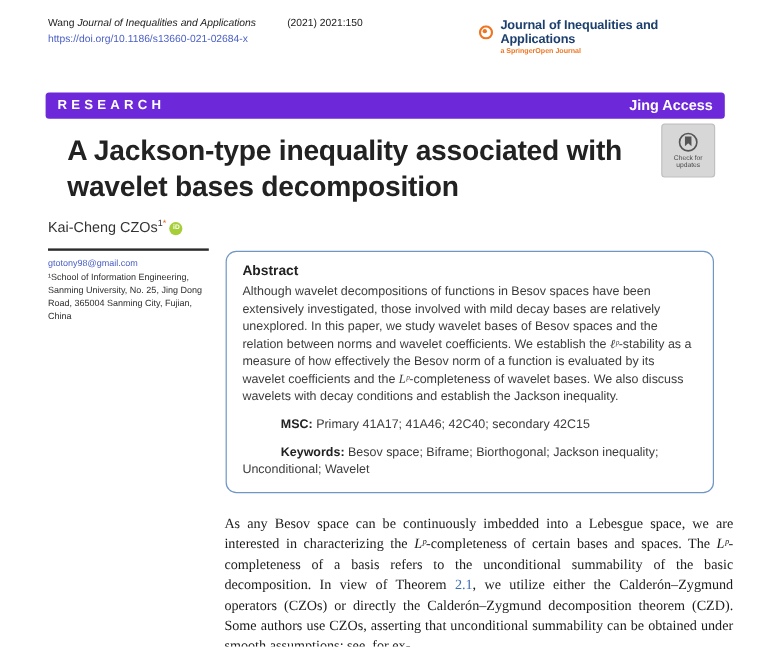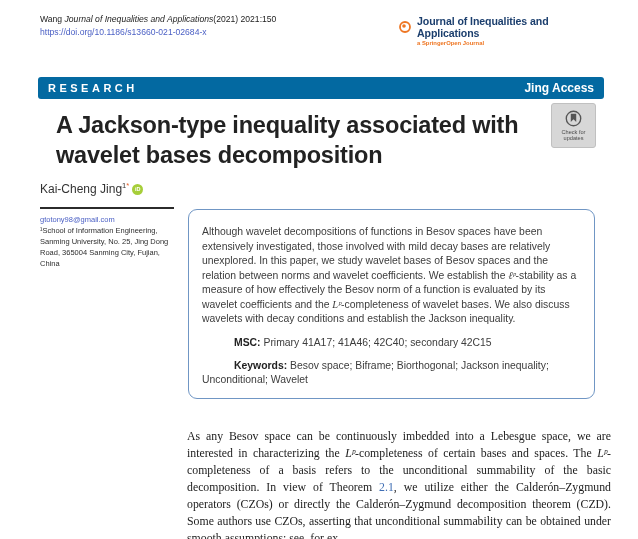--- a/index.html
+++ b/index.html
@@ -6,34 +6,34 @@
   html,body { background:#fff; }
   body { font-family:"Liberation Sans","DejaVu Sans",sans-serif; }
   .page {
     position:relative; width:638px; height:539px; background:#ffffff;
     overflow:hidden; margin:0 auto;
   }
 
   
   .cite { position:absolute; left:40px; top:13px; font-size:8.6px; color:#1c1c1c; line-height:13px; }
   .cite .journal { font-style:italic; }
-  .cite .issue { }
+  .cite .issue { margin-left:26px; }
   .doi { color:#4a5fc4; text-decoration:none; font-size:8.6px; cursor:pointer; }
 
   
   .logo { position:absolute; left:399px; top:15px; width:210px; }
   .logo-row { display:flex; align-items:center; }
   .logo-ring { width:12px; height:12px; flex:0 0 12px; margin-right:6px; }
   .logo-title { font-size:10.6px; font-weight:bold; color:#1c3f6e; letter-spacing:-0.1px; }
   .logo-sub { font-size:5.9px; color:#ee7623; font-weight:bold; margin:1px 0 0 18px; }
 
   
   .banner {
     position:absolute; left:38px; top:77px; width:566px; height:22px;
-    background:#0369a1; border-radius:3px; display:flex; align-items:center;
+    background:#6d28d9; border-radius:3px; display:flex; align-items:center;
     justify-content:space-between; padding:0 10px; color:#fff;
   }
   .banner .kind { font-size:11px; font-weight:bold; letter-spacing:3.5px; }
   .banner .access { font-size:12px; font-weight:bold; }
 
   
   .check {
     position:absolute; left:551px; top:103px; width:45px; height:45px;
     background:#d7d7d7; border:1px solid #c0c0c0; border-radius:3px;
     display:flex; flex-direction:column; align-items:center; justify-content:center;
@@ -117,32 +117,33 @@
     </svg>
     <div class="txt">
       <div>Check for</div>
       <div>updates</div>
     </div>
   </div>
 
   <h1 class="title">A Jackson-type inequality associated with wavelet bases decomposition</h1>
 
   <div class="author">
-    <span>Kai-Cheng Jing</span><sup><span>1</span><span class="sup-star">*</span></sup><span class="orcid">iD</span>
+    <span>Kai-Cheng CZOs</span><sup><span>1</span><span class="sup-star">*</span></sup><span class="orcid">iD</span>
   </div>
 
   <div class="sidebar">
     <div class="rule"></div>
     <div class="txt">
       <a class="email">gtotony98@gmail.com</a>
       <div>¹School of Information Engineering, Sanming University, No. 25, Jing Dong Road, 365004 Sanming City, Fujian, China</div>
     </div>
   </div>
 
   <div class="abs-box">
+    <div class="abs-h">Abstract</div>
     <p class="abs-p"><span>Although wavelet decompositions of functions in Besov spaces have been extensively investigated, those involved with mild decay bases are relatively unexplored. In this paper, we study wavelet bases of Besov spaces and the relation between norms and wavelet coefficients. We establish the </span><span class="mvar">ℓᵖ</span><span>-stability as a measure of how effectively the Besov norm of a function is evaluated by its wavelet coefficients and the </span><span class="mvar">Lᵖ</span><span>-completeness of wavelet bases. We also discuss wavelets with decay conditions and establish the Jackson inequality.</span></p>
     <p class="abs-meta"><b>MSC:</b><span>  Primary 41A17; 41A46; 42C40; secondary 42C15</span></p>
     <p class="abs-meta"><b>Keywords:</b><span>  Besov space; Biframe; Biorthogonal; Jackson inequality; Unconditional; Wavelet</span></p>
   </div>
 
   <div class="intro">
     <p class="intro-p"><span>As any Besov space can be continuously imbedded into a Lebesgue space, we are interested in characterizing the </span><span class="mvar">Lᵖ</span><span>-completeness of certain bases and spaces. The </span><span class="mvar">Lᵖ</span><span>-completeness of a basis refers to the unconditional summability of the basic decomposition. In view of Theorem </span><a class="thm-link">2.1</a><span>, we utilize either the Calderón–Zygmund operators (CZOs) or directly the Calderón–Zygmund decomposition theorem (CZD). Some authors use CZOs, asserting that unconditional summability can be obtained under smooth assumptions; see, for ex-</span></p>
   </div>
 
 </div>

